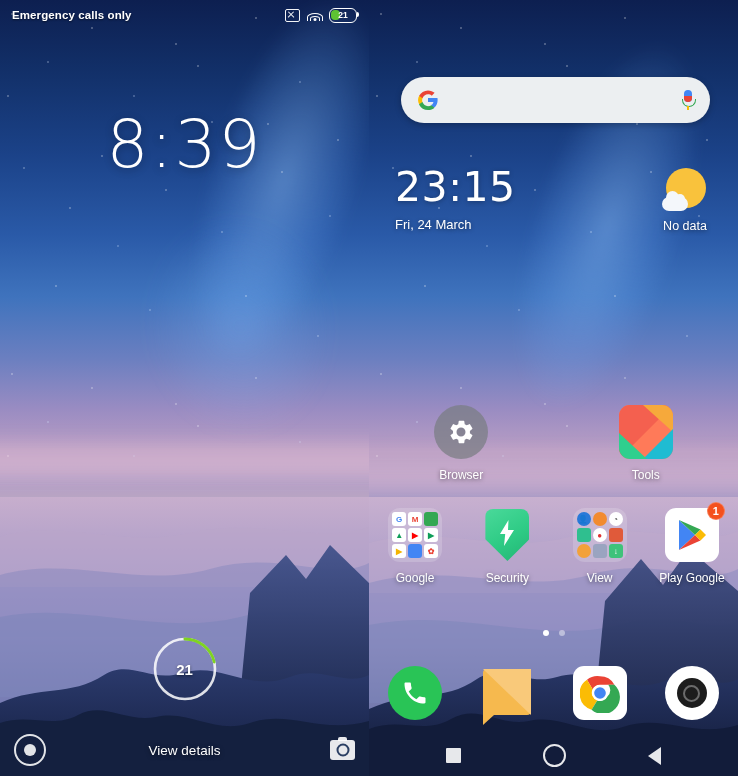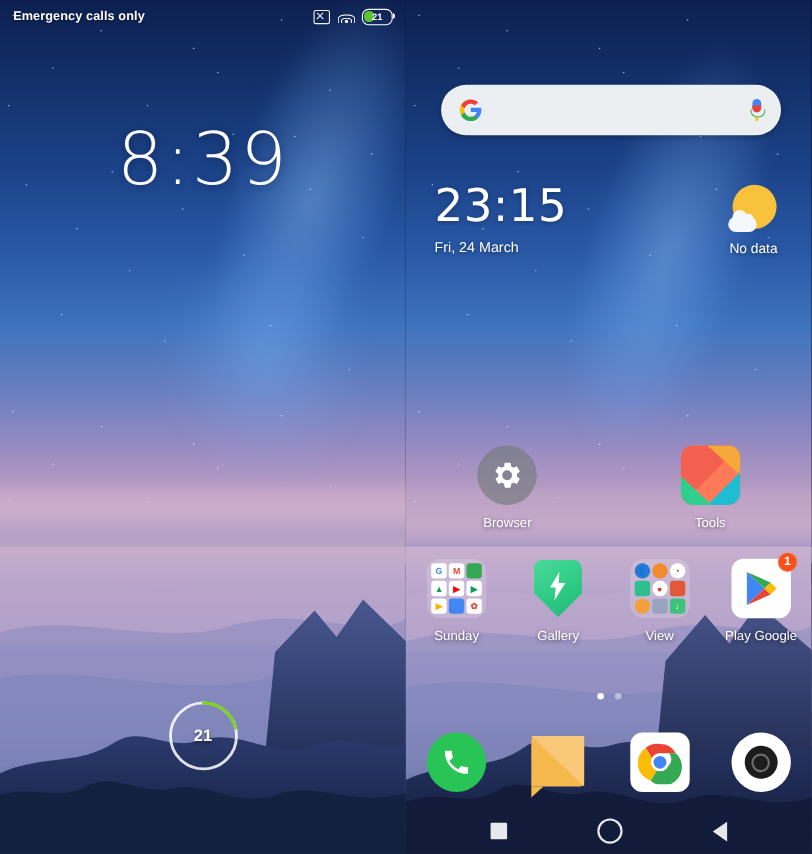--- a/index.html
+++ b/index.html
@@ -230,20 +230,27 @@
     </div>
 
     <div class="batt-ring">
       <svg width="70" height="70" viewBox="0 0 70 70">
         <circle cx="35" cy="35" r="30" fill="none" stroke="rgba(255,255,255,.85)" stroke-width="2.6"></circle>
         <circle cx="35" cy="35" r="30" fill="none" stroke="#7ed321" stroke-width="2.8" stroke-dasharray="40 148" stroke-linecap="round" transform="rotate(-90 35 35)"></circle>
       </svg>
       <div class="pct">21</div>
     </div>
 
+    <div class="lock-bottom">
+      <div class="torch">
+          <i></i>
+        </div>
+      <div class="view-details">View details</div>
+      <div class="camkey"></div>
+    </div>
   </div>
 
   <div class="panel">
     <div class="wallpaper">
       <div class="sky"></div>
       <div class="milkyway" style="left:34%;top:2%;"></div>
       <div class="stars"></div>
       <div class="cloudband" style="top:57%;height:70px;background:linear-gradient(180deg,rgba(220,180,210,0),rgba(233,193,212,.5),rgba(190,165,215,0));"></div>
       <div class="mtns">
         <svg width="369" height="280" viewBox="0 0 369 280" preserveAspectRatio="none">
@@ -331,30 +338,30 @@
             <div class="mini" style="background:#fff;color:#4285f4;">G</div>
             <div class="mini" style="background:#fff;color:#ea4335;">M</div>
             <div class="mini" style="background:#34a853;"></div>
             <div class="mini" style="background:#fff;color:#0f9d58;">▲</div>
             <div class="mini" style="background:#fff;color:#ff0000;">▶</div>
             <div class="mini" style="background:#fff;color:#0f9d58;">▶</div>
             <div class="mini" style="background:#fff;color:#f4b400;">▶</div>
             <div class="mini" style="background:#4285f4;"></div>
             <div class="mini" style="background:#fff;color:#ea4335;">✿</div>
           </div>
-          <div class="lbl">Sunday</div>
+          <div class="lbl">Google</div>
         </div>
         <div class="cell">
           <div class="ico i-security">
             <div class="shield"></div>
             <svg class="bolt" width="16" height="26" viewBox="0 0 16 26">
                 <path d="M9.5 0 1 14h5.2L5 26 15 10H9z" fill="#fff"></path>
               </svg>
           </div>
-          <div class="lbl">Gallery</div>
+          <div class="lbl">Security</div>
         </div>
         <div class="cell">
           <div class="ico folder">
             <div class="mini" style="background:#2979d8;border-radius:50%;">👤</div>
             <div class="mini" style="background:#f28b30;border-radius:50%;"></div>
             <div class="mini" style="background:#fff;border-radius:50%;color:#555;">◔</div>
             <div class="mini" style="background:#2fbf8f;"></div>
             <div class="mini" style="background:#fff;border-radius:50%;color:#d33;">●</div>
             <div class="mini" style="background:#e05a3a;"></div>
             <div class="mini" style="background:#f2a13a;border-radius:50%;"></div>

